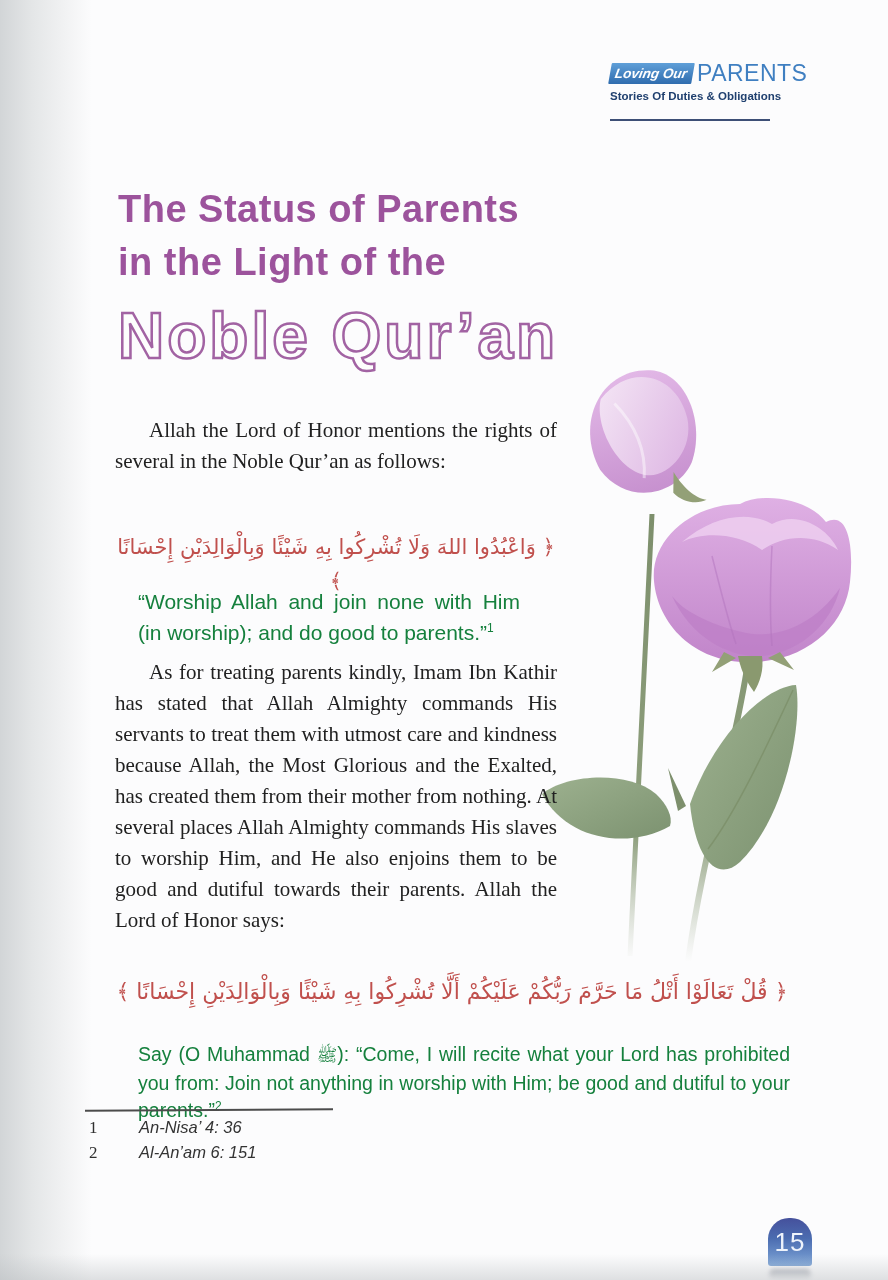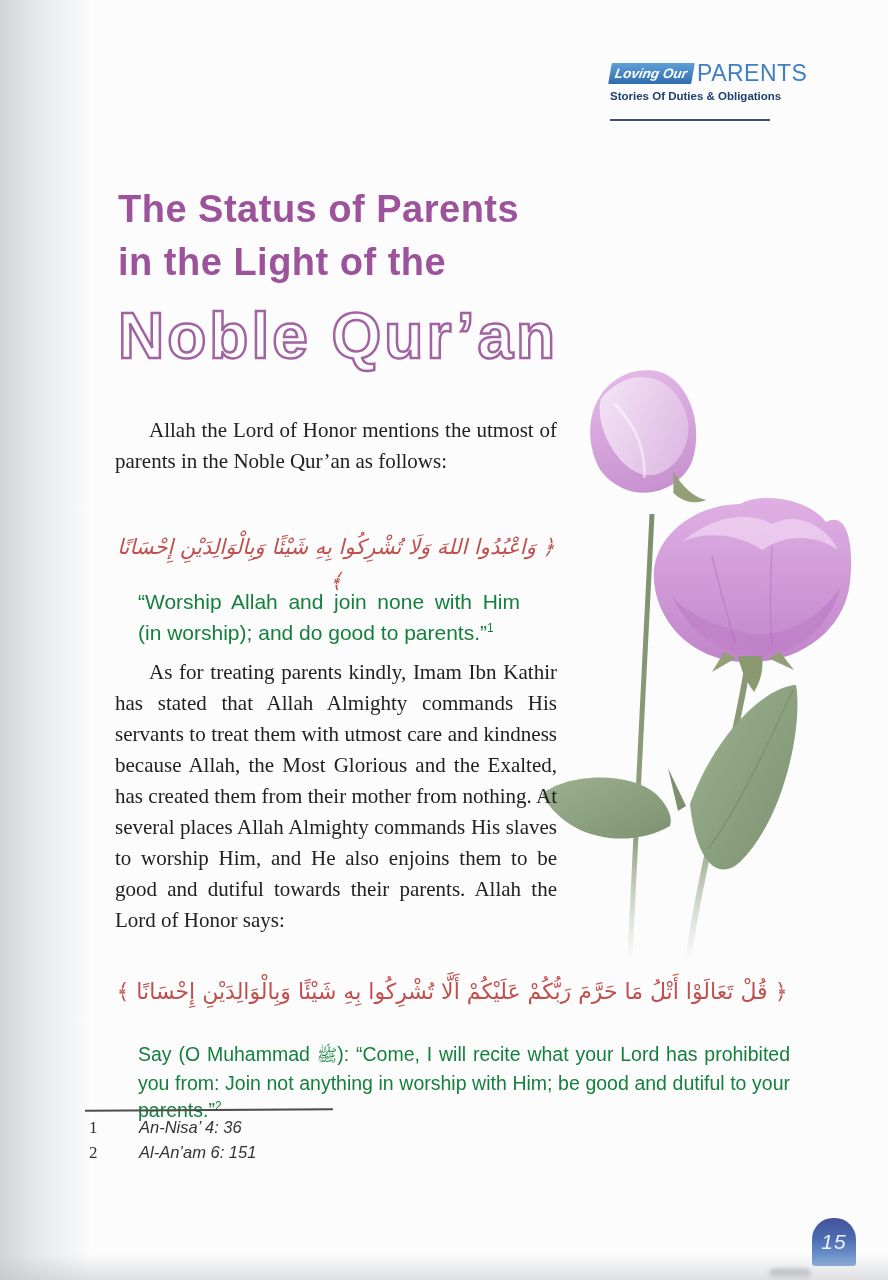--- a/index.html
+++ b/index.html
@@ -50,21 +50,21 @@
     color:#212121; text-align:justify; text-indent:34px;
   }
   .para1 { top:415px; }
   .para2 { top:657px; }
 
   
   .verse {
     position:absolute; direction:rtl; text-align:center;
     font-family:"DejaVu Sans", sans-serif; color:#c0504d;
   }
-  .verse1 { left:115px; top:530px; width:442px; font-size:21px; line-height:34px;font-style:italic; }
+  .verse1 { left:115px; top:530px; width:442px; font-size:21px; line-height:34px; }
   .verse2 { left:112px; top:974px; width:680px; font-size:22px; line-height:36px; }
 
   
   .trans {
     position:absolute; color:#15803d; text-align:justify;
     font-family:"Liberation Sans", sans-serif;
   }
   .trans1 { left:138px; top:587px; width:382px; font-size:21px; line-height:30.5px; }
   .trans2 { left:138px; top:1041px; width:652px; font-size:19.5px; line-height:27.5px; }
   .trans sup { font-size:12px; vertical-align:super; line-height:0; }
@@ -75,25 +75,25 @@
     position:absolute; left:85px; top:1109px; width:248px;
     border-top:2px solid #4c4c4c; transform:rotate(-0.4deg);
   }
   .footnotes { position:absolute; left:89px; top:1115px; font-size:16.5px; color:#333; }
   .fn-row { display:flex; line-height:25px; }
   .fn-num { width:50px; font-family:"Liberation Serif", serif; font-size:17px; color:#2f2f2f; }
   .fn-text { font-style:italic; }
 
   
   .page-badge {
-    position:absolute; left:812px; top:1218px; width:44px; height:48px;
+    position:absolute; left:768px; top:1218px; width:44px; height:48px;
     border-radius:21px 21px 3px 3px;
     background:linear-gradient(180deg,#45509c 0%, #4b6cb0 42%, #7ea6d8 100%);
     display:flex; align-items:center; justify-content:center;
-    color:#eef3fb; font-size:21px; letter-spacing:1px;font-style:italic;
+    color:#eef3fb; font-size:26px; letter-spacing:1px;
   }
   .badge-shadow {
     position:absolute; left:769px; top:1269px; width:42px; height:11px;
     background:linear-gradient(180deg, rgba(110,115,130,0.55), rgba(160,165,175,0.05));
     border-radius:5px; filter:blur(2px);
   }
 
   .flower { position:absolute; left:540px; top:356px; width:348px; height:616px; }
 </style>
 </head>
@@ -157,21 +157,21 @@
       </g>
     </svg>
   </div>
 
   <h1 class="title">
     <span class="t-line">The Status of Parents</span>
     <span class="t-line">in the Light of the</span>
     <span class="t-outline">Noble Qur’an</span>
   </h1>
 
-  <p class="body-para para1">Allah the Lord of Honor mentions the utmost of parents in the Noble Qur’an as follows:</p>
+  <p class="body-para para1">Allah the Lord of Honor mentions the rights of several in the Noble Qur’an as follows:</p>
 
   <div class="verse verse1">﴿ وَاعْبُدُوا اللهَ وَلَا تُشْرِكُوا بِهِ شَيْئًا وَبِالْوَالِدَيْنِ إِحْسَانًا ﴾</div>
 
   <p class="trans trans1"><span>“Worship Allah and join none with Him (in worship); and do good to parents.”</span><sup>1</sup></p>
 
   <p class="body-para para2">As for treating parents kindly, Imam Ibn Kathir has stated that Allah Almighty commands His servants to treat them with utmost care and kindness because Allah, the Most Glorious and the Exalted, has created them from their mother from nothing. At several places Allah Almighty commands His slaves to worship Him, and He also enjoins them to be good and dutiful towards their parents. Allah the Lord of Honor says:</p>
 
   <div class="verse verse2">﴿ قُلْ تَعَالَوْا أَتْلُ مَا حَرَّمَ رَبُّكُمْ عَلَيْكُمْ أَلَّا تُشْرِكُوا بِهِ شَيْئًا وَبِالْوَالِدَيْنِ إِحْسَانًا ﴾</div>
 
   <p class="trans trans2"><span>Say (O Muhammad </span><span class="saw-symbol">ﷺ</span><span>): “Come, I will recite what your Lord has prohibited you from: Join not anything in worship with Him; be good and dutiful to your parents.”</span><sup>2</sup></p>

